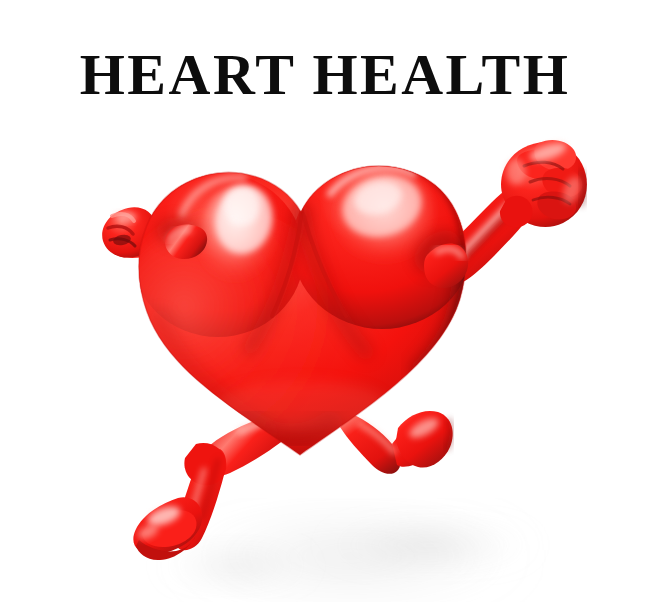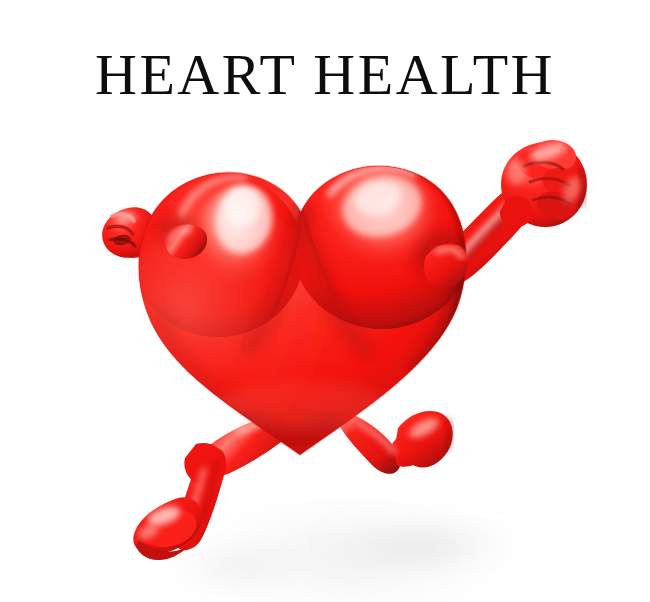--- a/index.html
+++ b/index.html
@@ -18,21 +18,21 @@
   }
 
   
   #title {
     position: absolute;
     left: 0;
     top: 44px;
     width: 650px;
     text-align: center;
     font-family: "Liberation Serif", "DejaVu Serif", serif;
-    font-weight: normal;
+    font-weight: bold;
     font-size: 58px;
     line-height: 62px;
     letter-spacing: 2.5px;
     color: #0d0d0d;
     white-space: nowrap;
     user-select: none;
   }
 
   
   #illustration {

